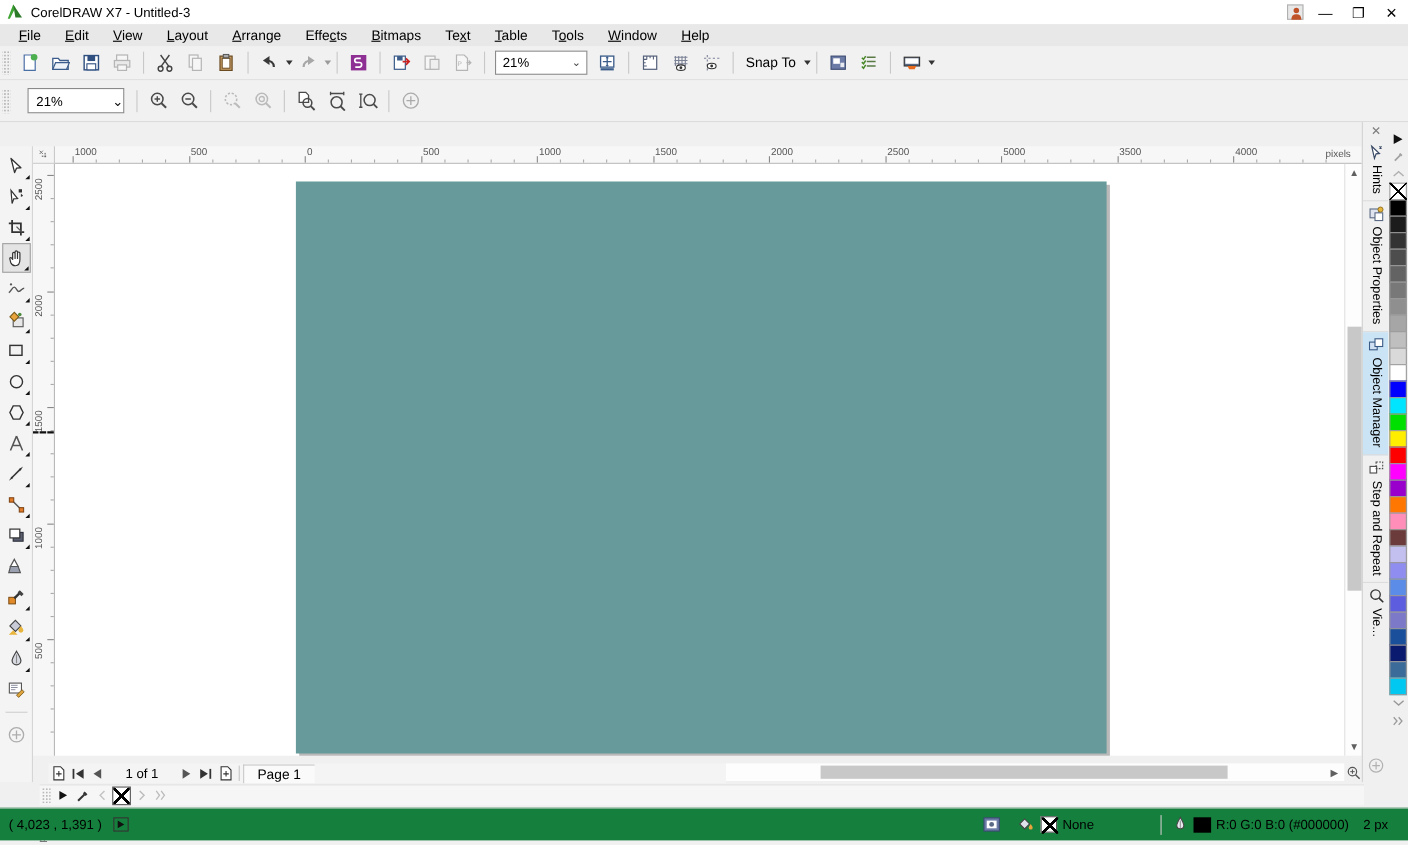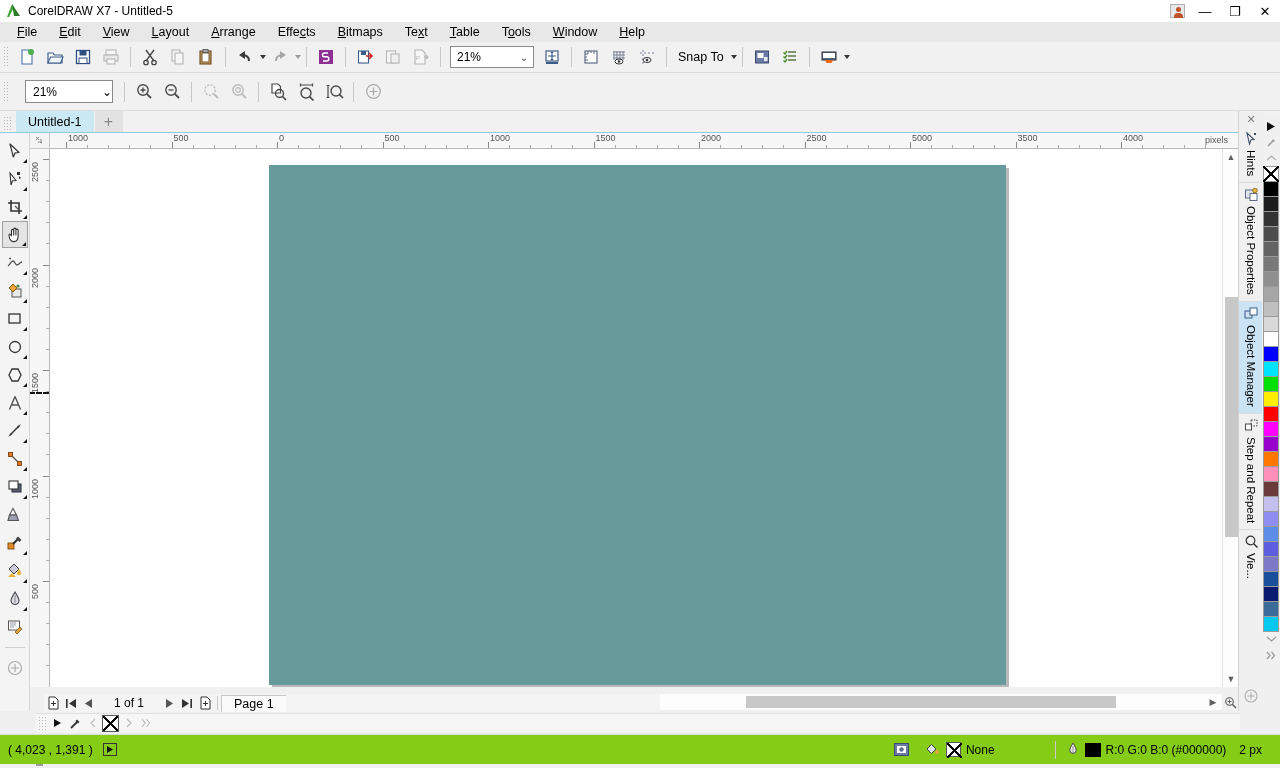--- a/index.html
+++ b/index.html
@@ -287,21 +287,21 @@
   .dp-none {
     width: 17px; height: 17px; border: 1px solid #555; background:#fff; position: relative; flex:none;
   }
   .dp-none::before, .dp-none::after { content:''; position:absolute; left:0; top:0; width:15px; height:15px; }
   .dp-none::before { background: linear-gradient(to bottom right, transparent 44%, #000 44%, #000 56%, transparent 56%); }
   .dp-none::after  { background: linear-gradient(to bottom left,  transparent 44%, #000 44%, #000 56%, transparent 56%); }
 
   
   .statusbar {
     position: absolute; left: 0; top: 734px; width: 1280px; height: 30px;
-    background: #84cc16; display: flex; align-items: center;
+    background: #15803d; display: flex; align-items: center;
     border-top: 1px solid #dcdcdc;
   }
   .sb-coords { margin-left: 8px; font-size: 12px; }
   .sb-arrowbox {
     width: 14px; height: 13px; border: 1px solid #333; margin-left: 10px;
     display:flex; align-items:center; justify-content:center; font-size:8px;
   }
   .sb-spacer { flex: 1; }
   .sb-item { display: flex; align-items: center; gap: 5px; font-size: 12px; }
   .sb-sep { width: 1px; height: 18px; background: #c8c8c8; margin: 0 12px; }
@@ -315,21 +315,21 @@
 
 <div id="app">
 
   <div class="titlebar">
     <div class="logo">
       <svg width="16" height="16" viewBox="0 0 16 16">
         <polygon points="1,14 6,1 8,4 3,14" fill="#3fa535"></polygon>
         <polygon points="6,1 14,13 8,13" fill="#2b7a27"></polygon>
       </svg>
     </div>
-    <div class="title-text">CorelDRAW X7 - Untitled-5</div>
+    <div class="title-text">CorelDRAW X7 - Untitled-3</div>
     <div class="title-spacer"></div>
     <div class="tb-btn avatar">
       <div class="avatar-box"></div>
     </div>
     <div class="tb-btn">—</div>
     <div class="tb-btn">❐</div>
     <div class="tb-btn">✕</div>
   </div>
 
   <div class="menubar">
@@ -595,27 +595,20 @@
     <div class="tsep"></div>
 
     <div class="tbtn">
       <svg width="19" height="19" viewBox="0 0 19 19" opacity="0.5">
         <circle cx="9.5" cy="9.5" r="6.8" fill="none" stroke="#666" stroke-width="1.2"></circle>
         <path d="M9.5 5.5v8M5.5 9.5h8" stroke="#666" stroke-width="1.2"></path>
       </svg>
     </div>
   </div>
 
-  <div class="tabbar">
-    <div class="grip2"></div>
-    <div class="doctab">
-      <span>Untitled-1</span>
-    </div>
-    <div class="addtab">+</div>
-  </div>
 
   <div class="toolbox">
     <div class="tool">
       <svg width="18" height="18" viewBox="0 0 18 18">
         <path d="M4 2l9 8.5-4 .4-1.7 4z" fill="#fff" stroke="#333" stroke-width="1.2" stroke-linejoin="round"></path>
       </svg>
       <span class="flyout"></span>
     </div>
     <div class="tool">
       <svg width="18" height="18" viewBox="0 0 18 18">

